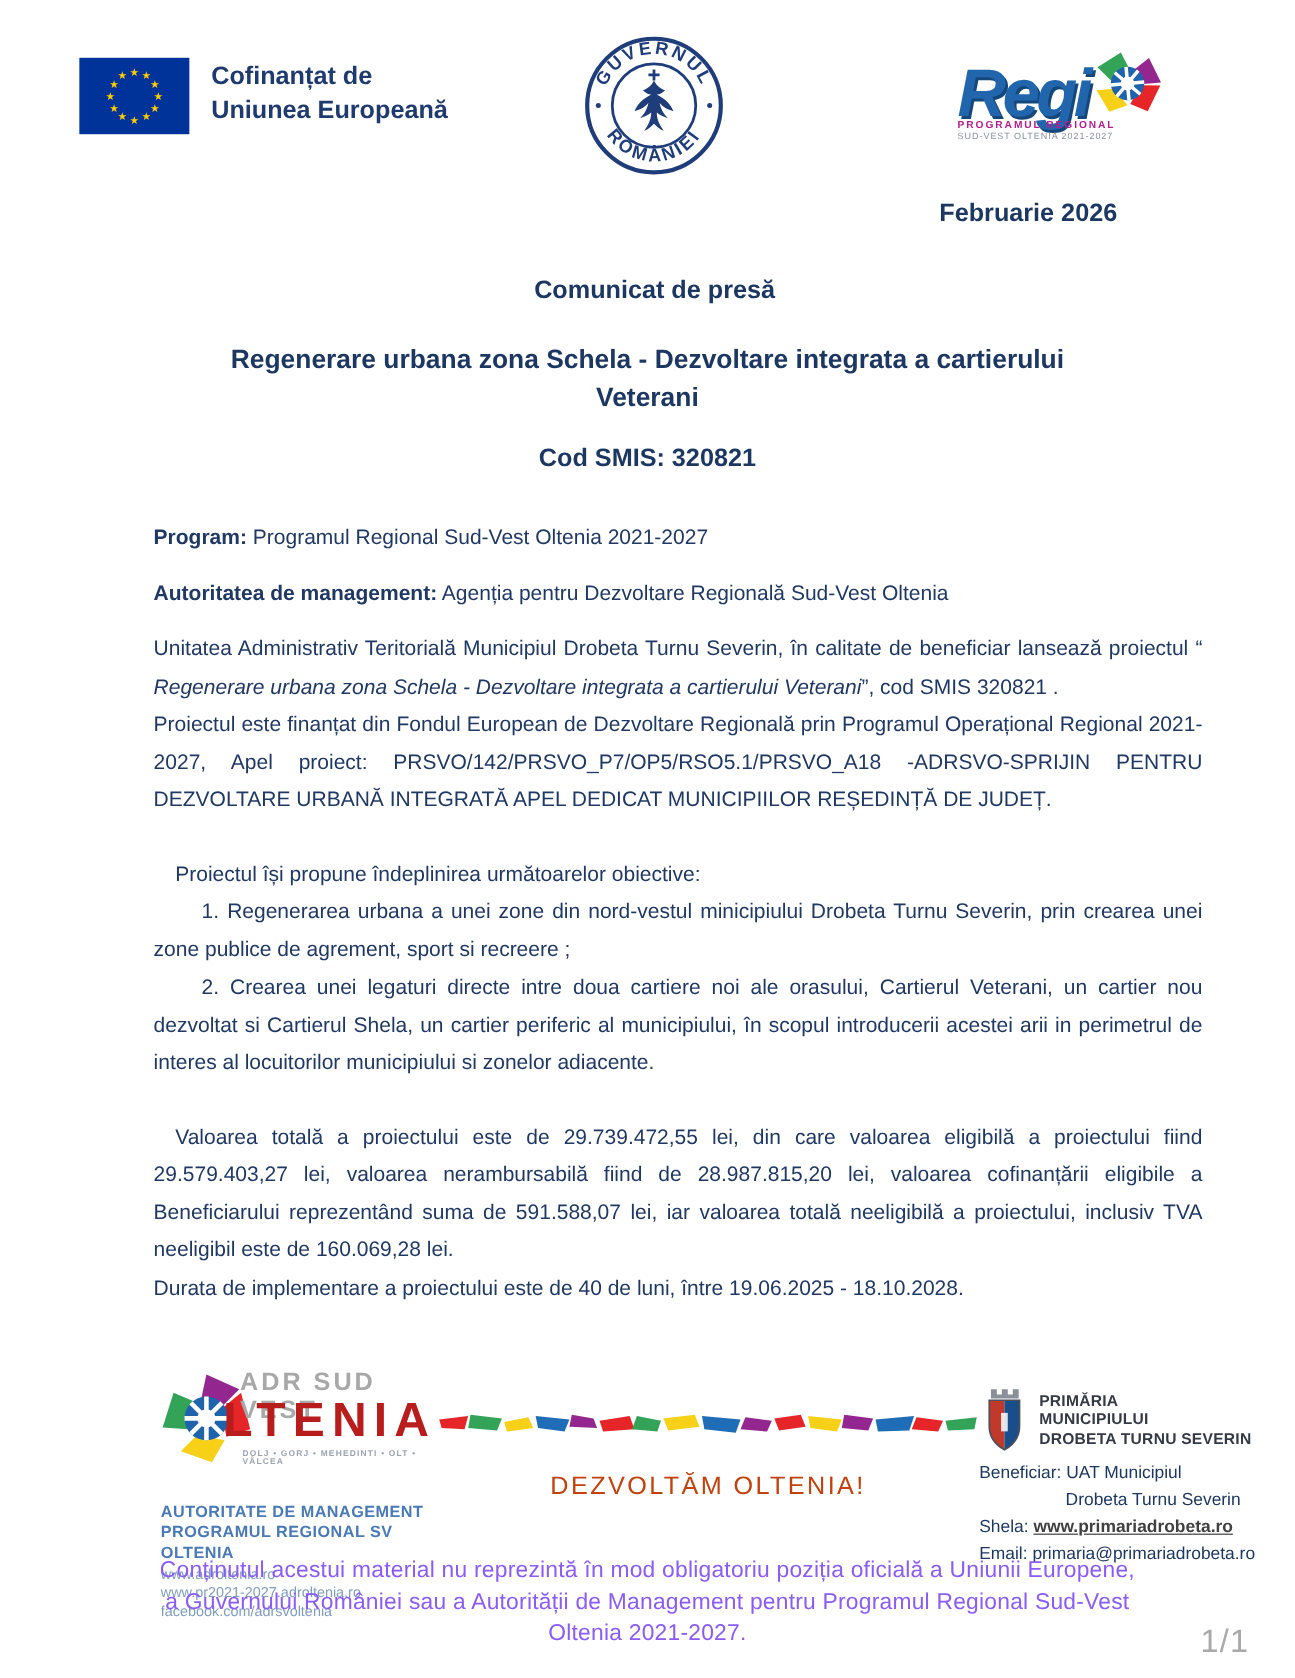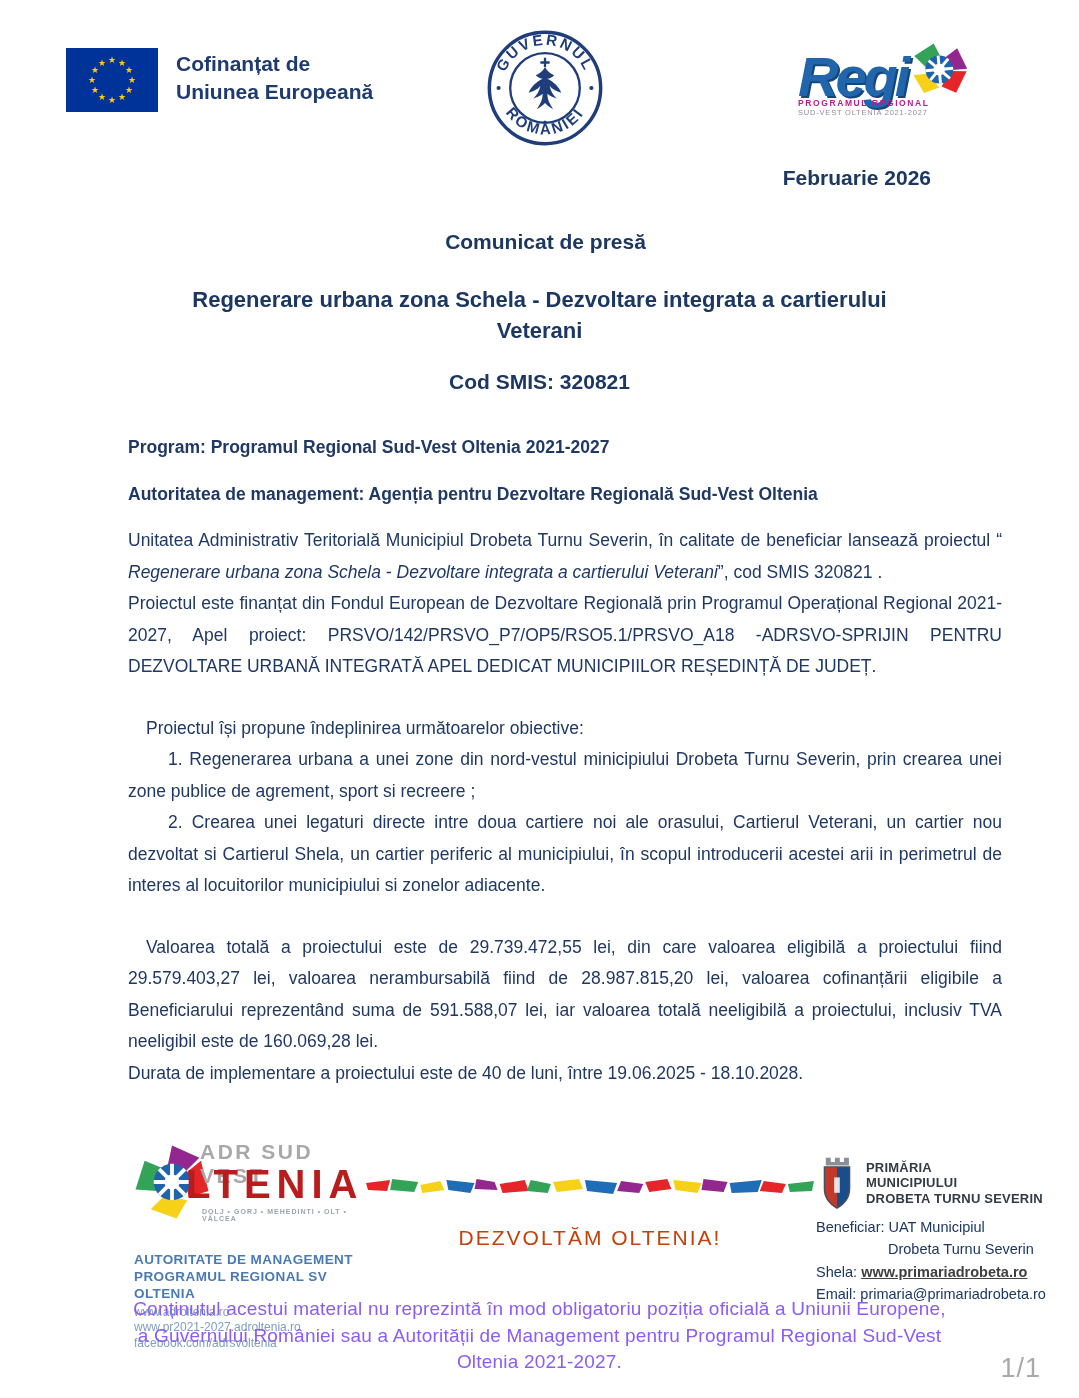--- a/index.html
+++ b/index.html
@@ -21,21 +21,21 @@
   
   .date{position:absolute;top:166px;right:148px;font-size:21px;font-weight:bold;color:#1c3761;}
   .headings{position:absolute;top:230px;left:0;right:0;text-align:center;color:#1c3761;}
   .h-press{font-size:21px;font-weight:bold;margin:0 0 30px;padding-left:12px;}
   .h-project{font-size:22px;font-weight:bold;margin:0 auto 24px;max-width:760px;line-height:1.42;}
   .h-smis{font-size:21px;font-weight:bold;margin:0;}
   
   .doc-body{position:absolute;top:432px;left:128px;width:874px;font-size:17.5px;line-height:1.8;
             text-align:justify;color:#1f3864;}
   .doc-body p{margin:0;}
-  .p-gap{margin-bottom:15px !important;font-weight:bold;}
+  .p-gap{margin-bottom:15px !important;}
   .indent-sm{text-indent:18px;}
   .indent-md{text-indent:40px;}
   .block-gap{margin-top:30px !important;}
   
   .adr{position:absolute;left:134px;top:1140px;width:250px;}
   .adr-logo{position:relative;height:92px;}
   .adr-top{position:absolute;left:66px;top:0;color:#a8a8a8;font-weight:bold;font-size:21px;letter-spacing:2.5px;}
   .adr-main{position:absolute;left:52px;top:22px;color:#b91c1c;font-weight:800;font-size:40px;letter-spacing:6px;}
   .adr-counties{position:absolute;left:68px;top:68px;font-size:7px;color:#9aa4b0;letter-spacing:1px;font-weight:bold;}
   .adr-am{margin-top:20px;color:#4a7ab5;font-weight:bold;font-size:13.5px;line-height:1.25;letter-spacing:0.4px;}

